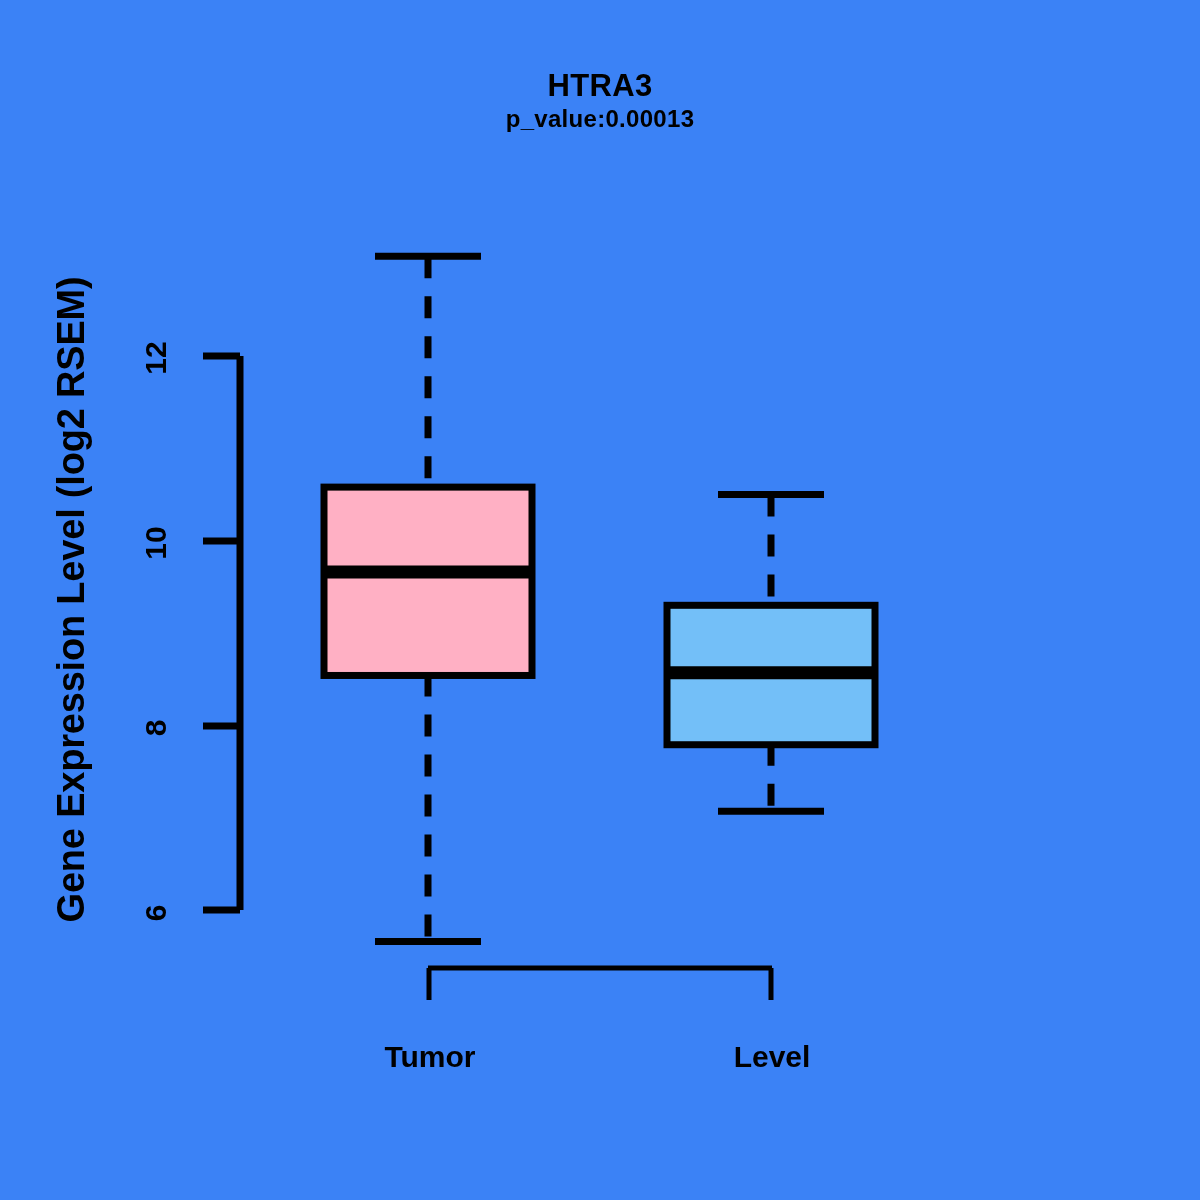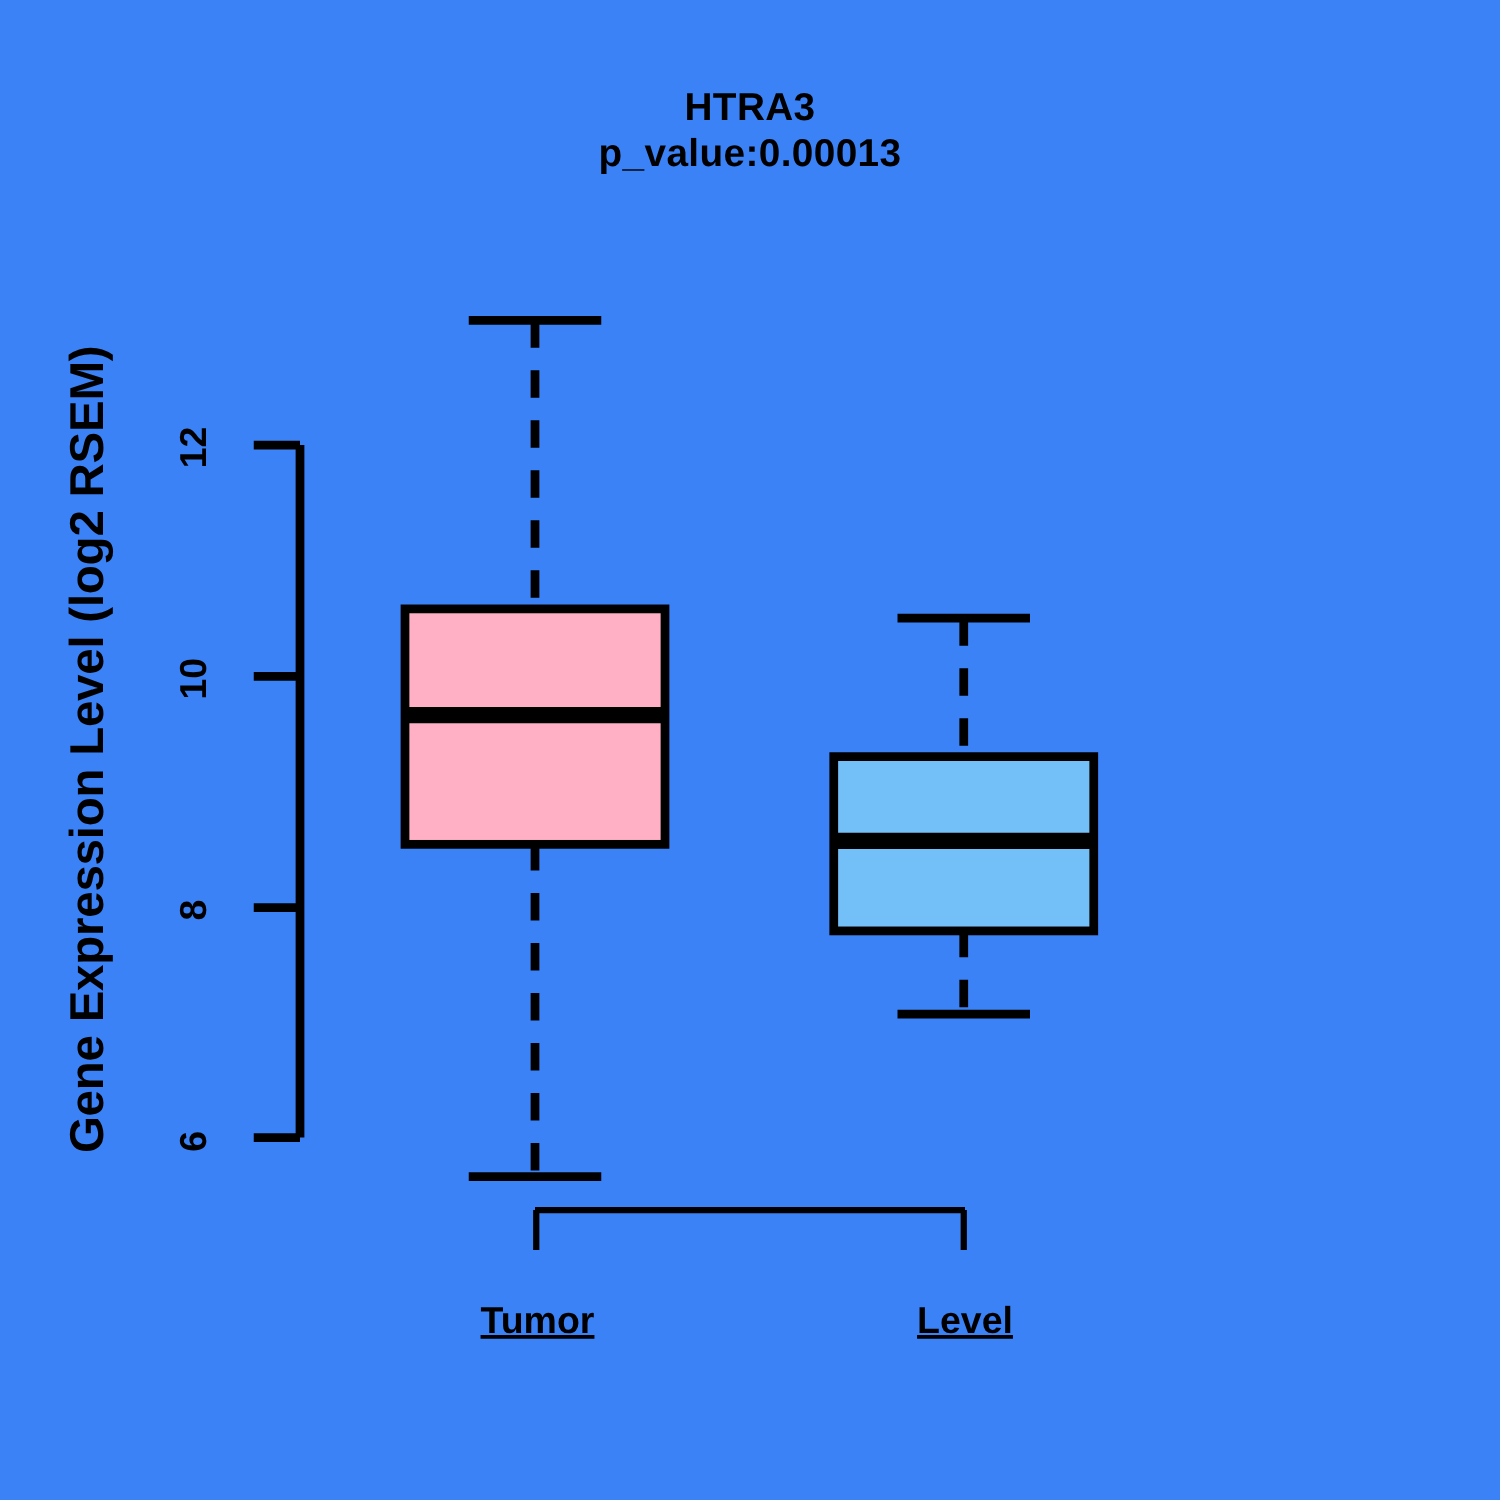--- a/index.html
+++ b/index.html
@@ -30,21 +30,21 @@
     text-align: center;
     line-height: 1.18;
   }
   .title-main {
     font-size: 31px;
     font-weight: bold;
     letter-spacing: 0.3px;
     display: block;
   }
   .title-sub {
-    font-size: 31px;
+    font-size: 24px;
     font-weight: bold;
     letter-spacing: 0.3px;
     display: block;
   }
   .y-axis-title {
     position: absolute;
     left: -329px;
     top: 578px;
     width: 800px;
     text-align: center;
@@ -63,21 +63,20 @@
     transform-origin: 50% 50%;
     text-align: center;
     width: 60px;
   }
   .cat-label {
     position: absolute;
     font-size: 30px;
     font-weight: bold;
     text-align: center;
     width: 260px;
-    text-decoration: underline;
   }
   svg.plot-svg {
     position: absolute;
     left: 0;
     top: 0;
     width: 1200px;
     height: 1200px;
   }
 </style>
 </head>

